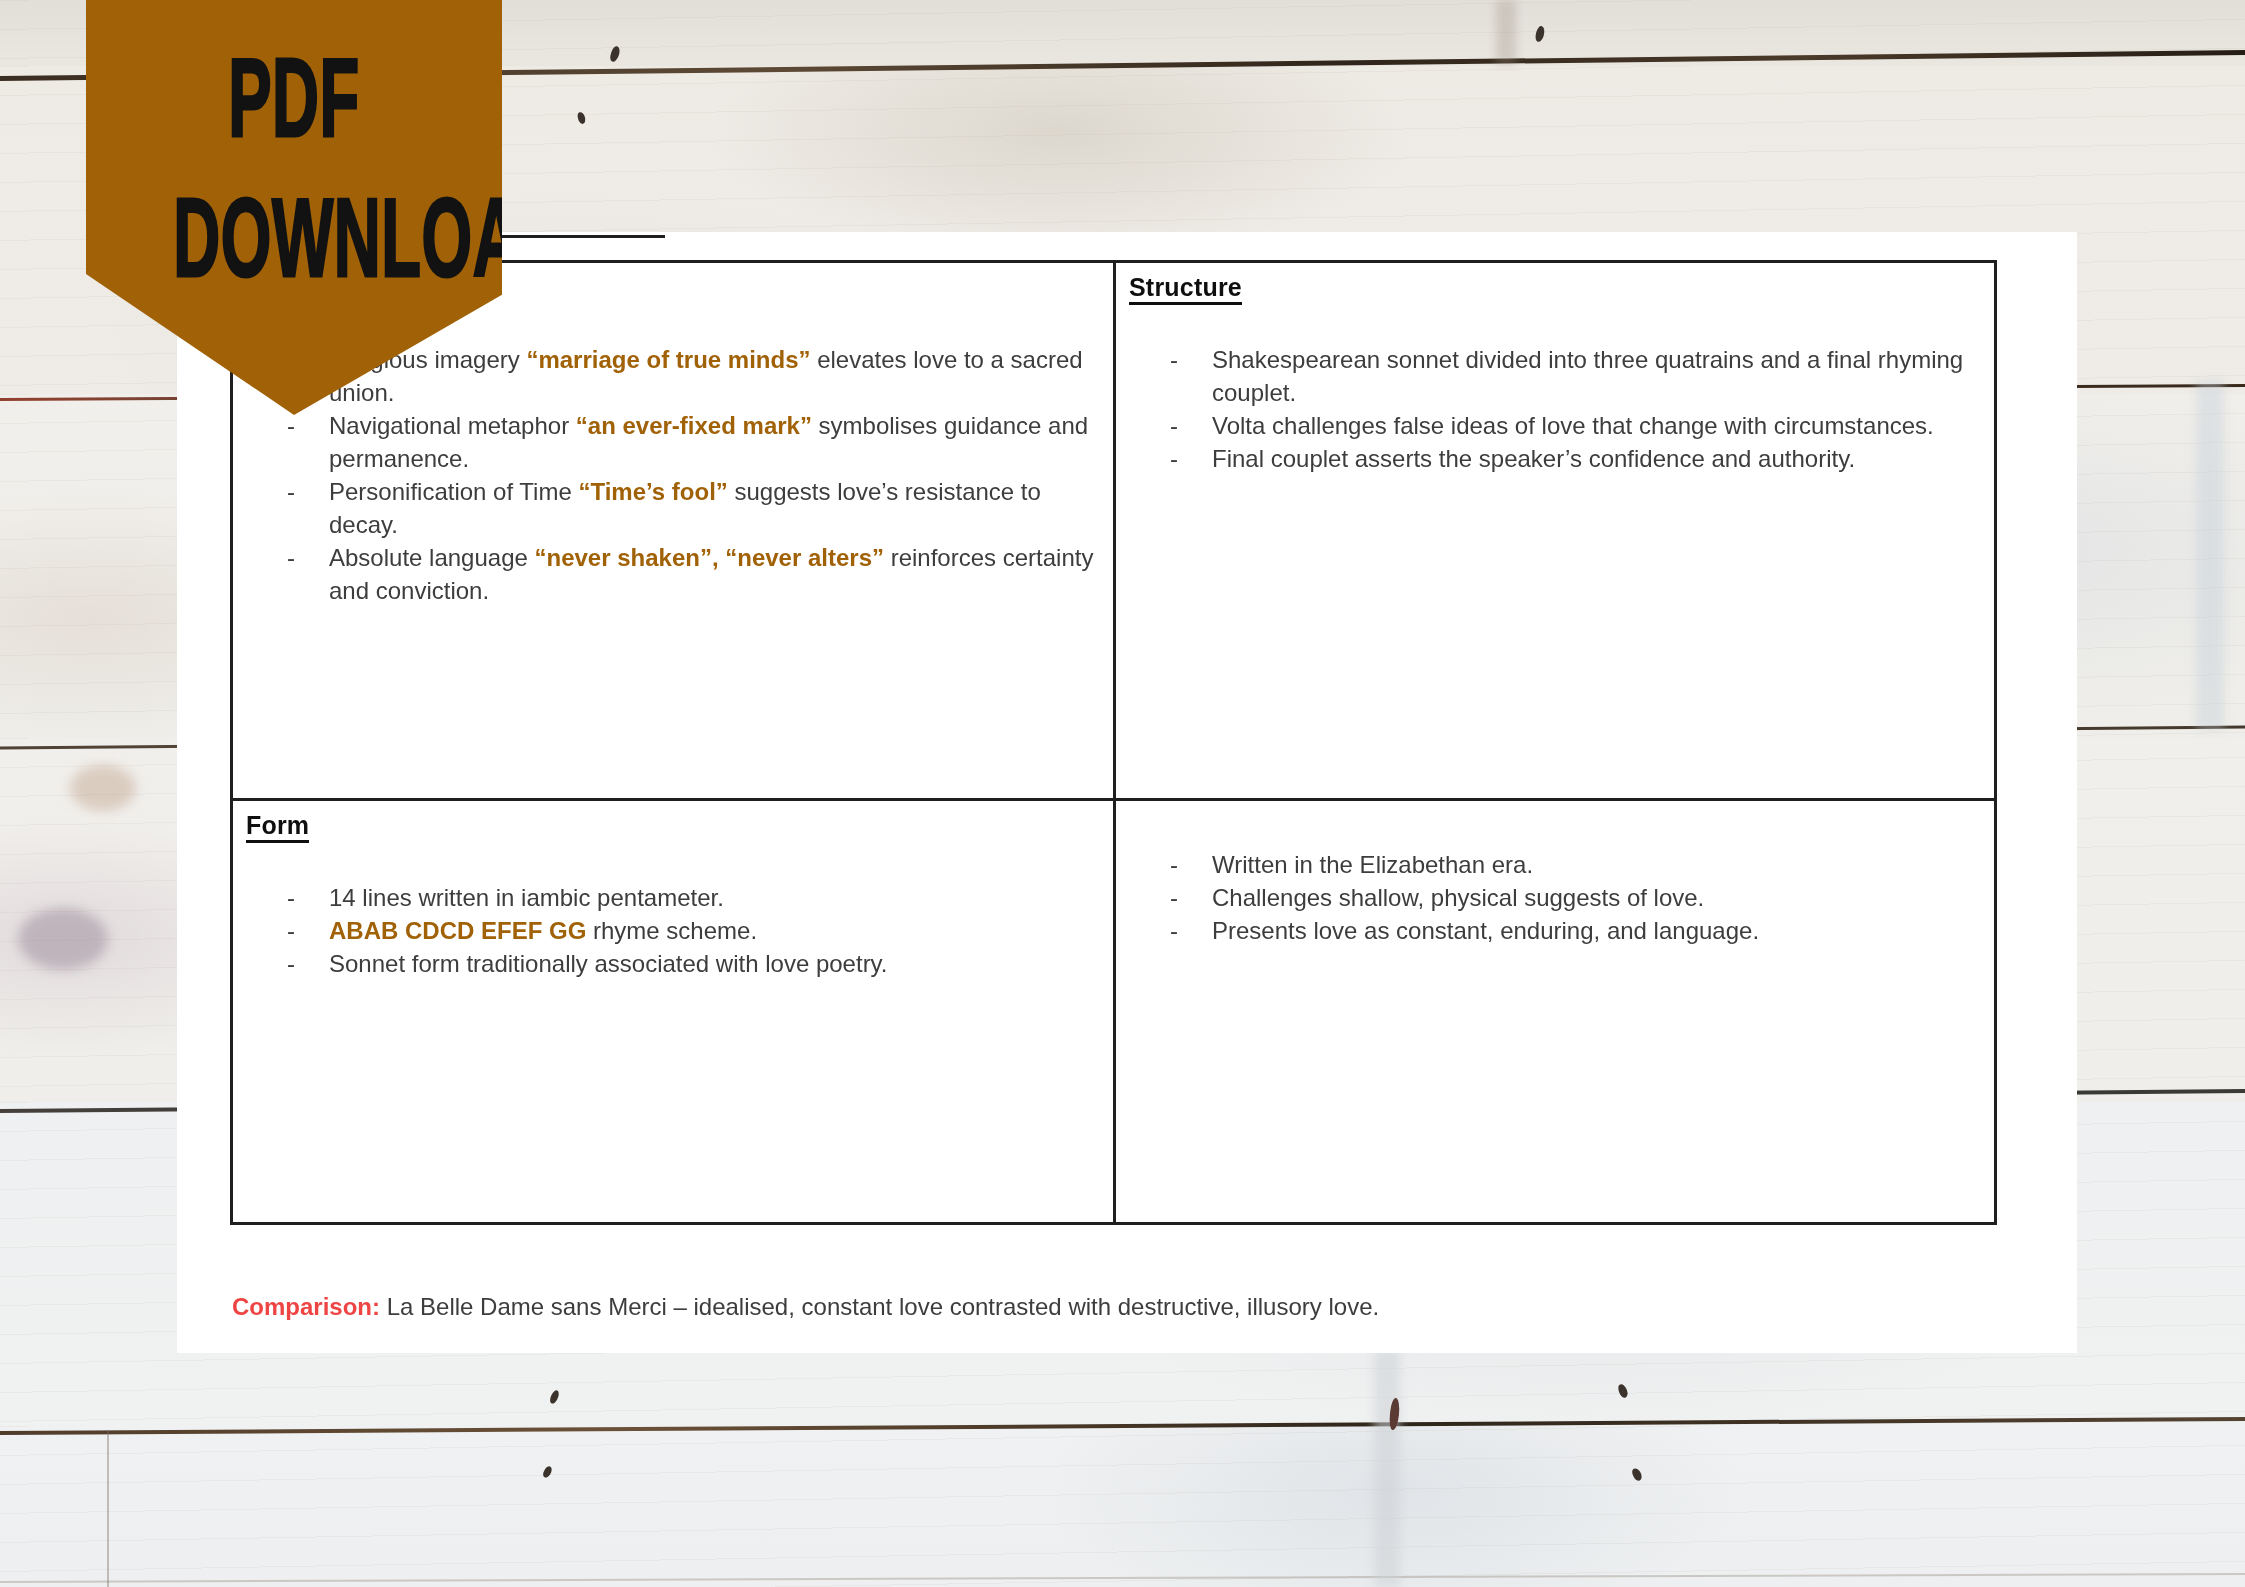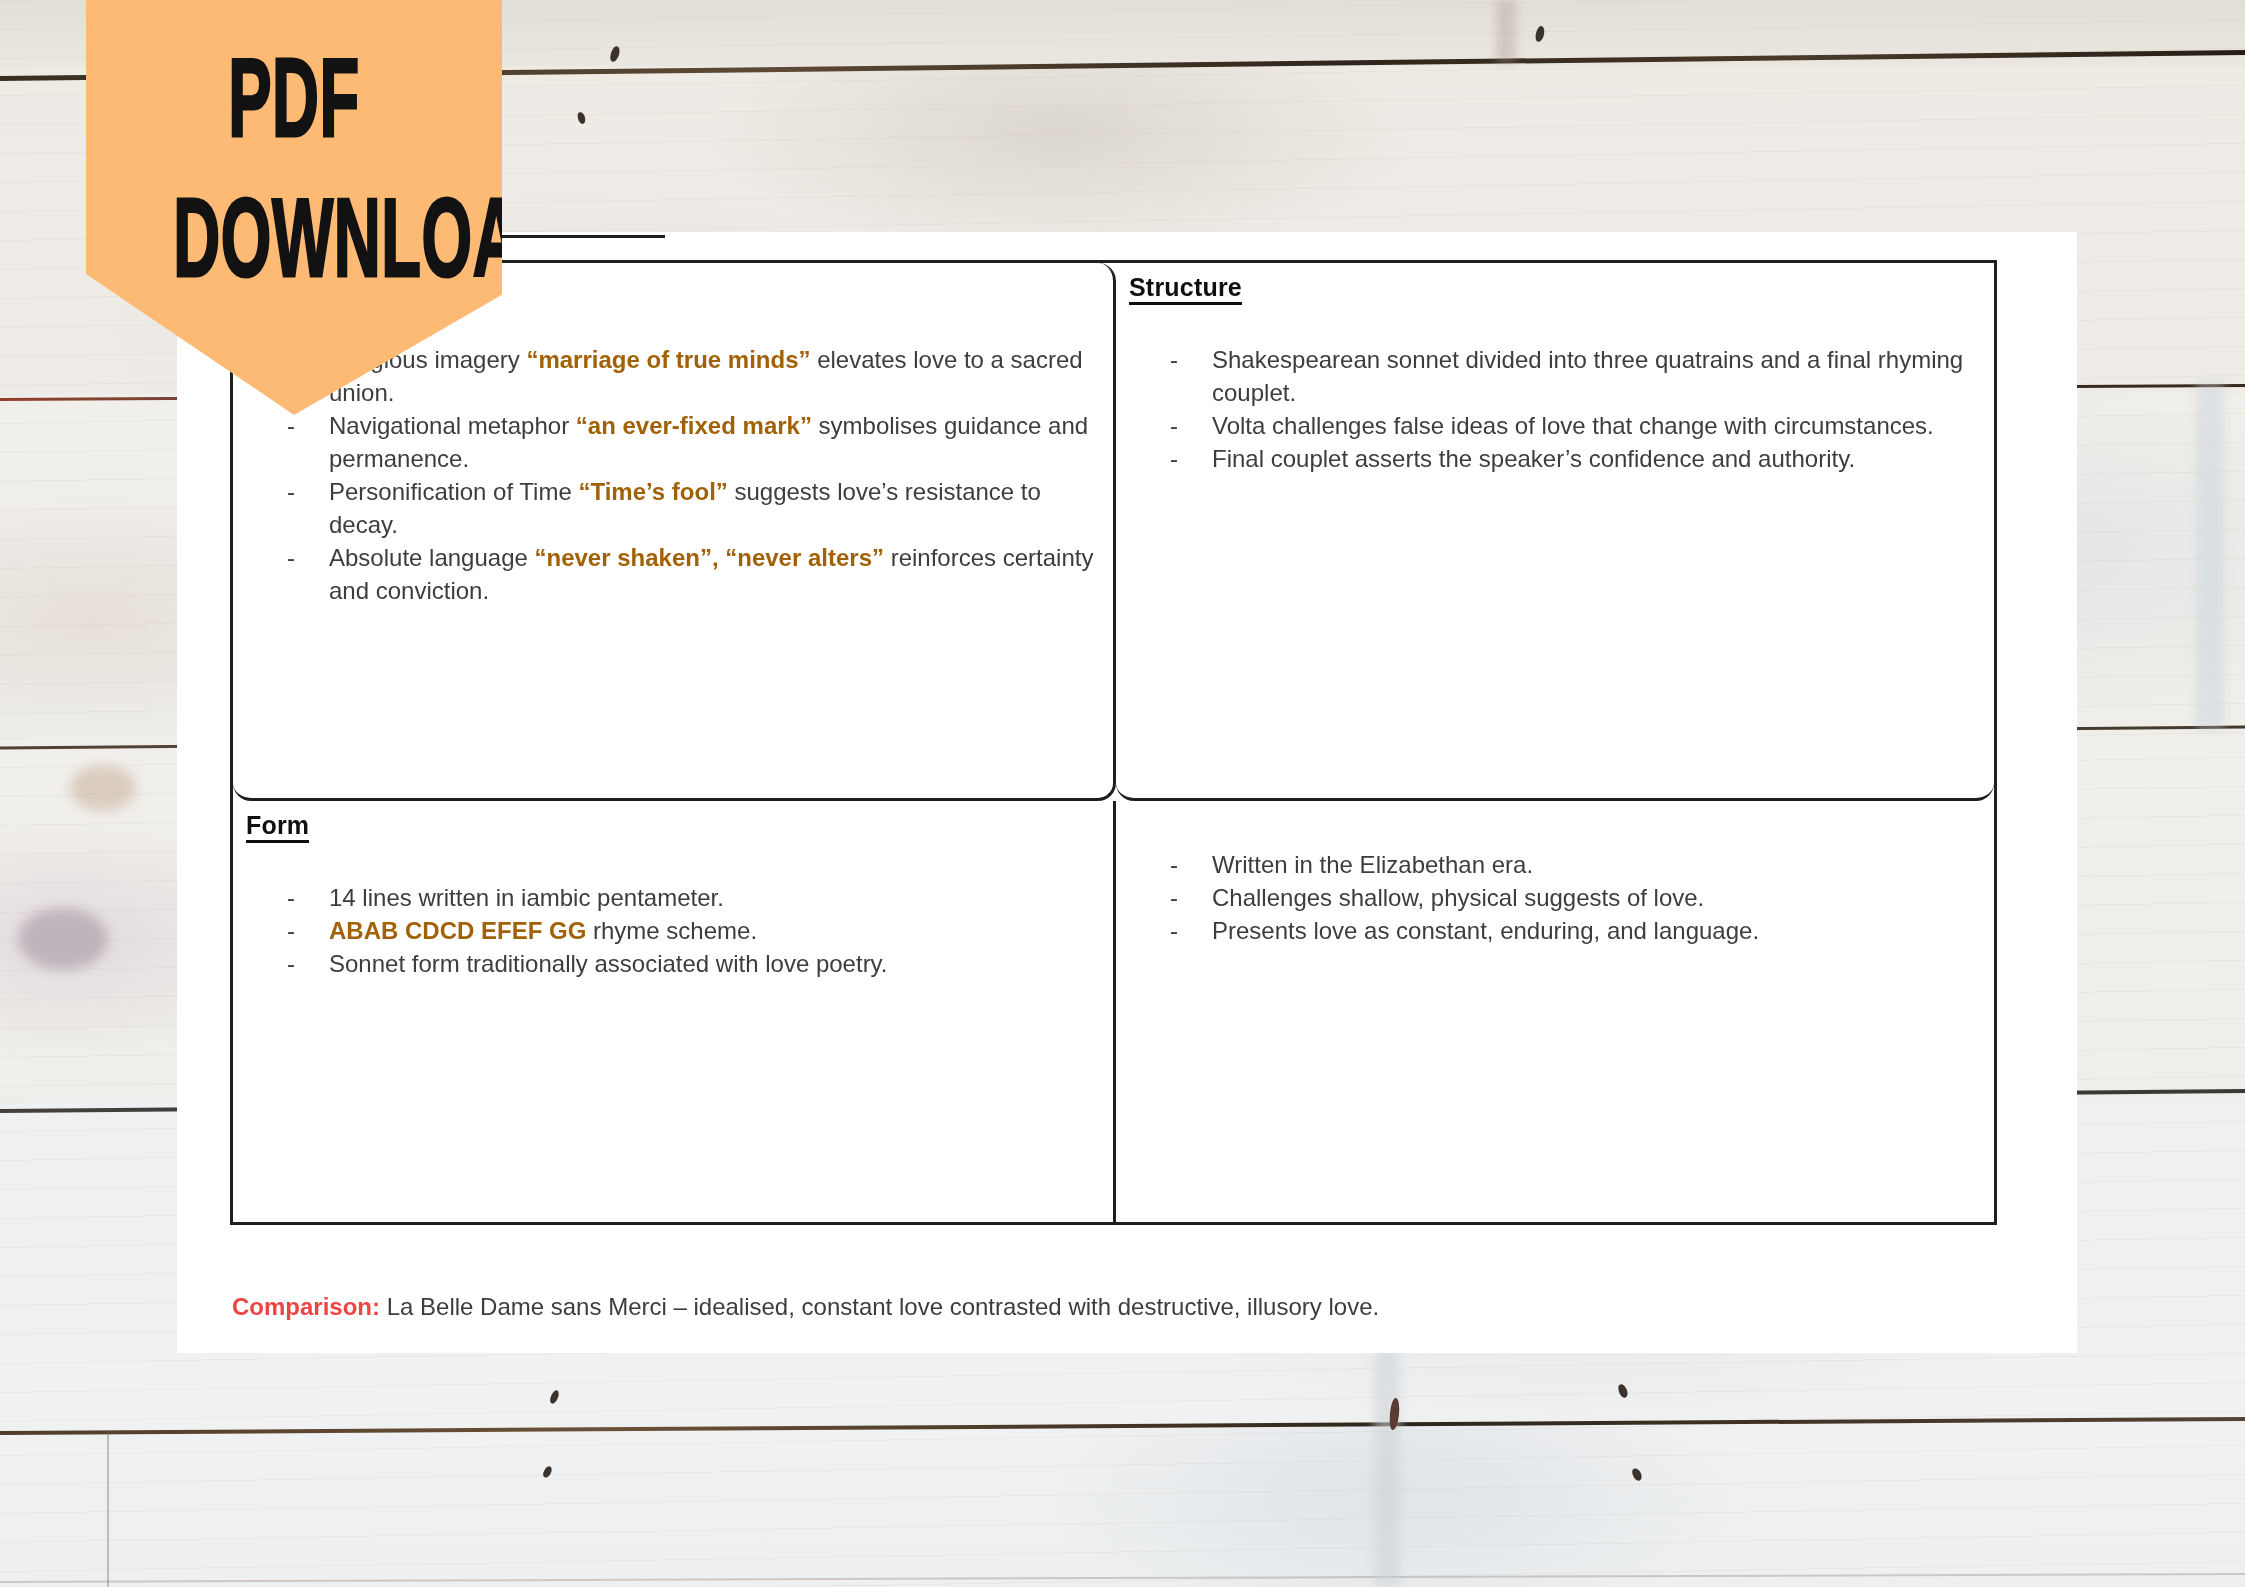--- a/index.html
+++ b/index.html
@@ -47,34 +47,34 @@
   .knot{position:absolute;border-radius:50%;filter:blur(6px);}
   .vjoint{position:absolute;width:2px;background:rgba(120,110,100,0.40);}
   .vstreak{position:absolute;filter:blur(5px);}
   
   .paper{position:absolute;left:177px;top:232px;width:1900px;height:1121px;background:#ffffff;z-index:1;}
   .heading-underline{position:absolute;left:243px;top:3px;width:245px;height:3px;background:#1f1f1f;}
   .grid{position:absolute;left:53px;top:28px;width:1767px;height:965px;
         border:3px solid #1f1f1f;box-sizing:border-box;
         display:grid;grid-template-columns:883px 1fr;grid-template-rows:538px 1fr;}
   .cell{box-sizing:border-box;padding:9px 0 0 13px;overflow:hidden;}
-  .br{border-right:3px solid #1f1f1f;} .bb{border-bottom:3px solid #1f1f1f;border-radius:18px;}
+  .br{border-right:3px solid #1f1f1f;} .bb{border-bottom:3px solid #1f1f1f;}
   .cell-title{height:33px;font-size:25px;line-height:30px;font-weight:700;color:#0f0f0f;}
   .cell-title .t{border-bottom:3px solid #0f0f0f;padding-bottom:1px;letter-spacing:.2px;}
   ul.blist{list-style:none;margin:38px 0 0 41px;padding:0;
            font-size:24px;line-height:33px;color:#3d3d3d;}
   ul.blist li{display:flex;}
   .dash{flex:0 0 42px;width:42px;}
   .btxt{flex:1;padding-right:2px;}
   .b{font-weight:700;color:#a16207;}
   .comparison{position:absolute;left:55px;top:1058px;font-size:24px;line-height:33px;color:#3d3d3d;}
   .comparison .lab{font-weight:700;color:#ef4444;}
   
   .badge{position:absolute;left:86px;top:0;width:416px;height:415px;z-index:3;
-         background:#fdba74;
+         background:#a16207;
          clip-path:polygon(0 0,100% 0,100% 71%,50% 100%,0 66%);
          text-align:center;padding-top:28px;box-sizing:border-box;}
   .badge-line{font-size:112px;line-height:140px;font-weight:700;color:#121212;
               white-space:nowrap;transform:scaleX(0.58);transform-origin:center;
               -webkit-text-stroke:3px #121212;letter-spacing:1px;}
 </style>
 </head>
 <body>
 
 <div class="bg">

